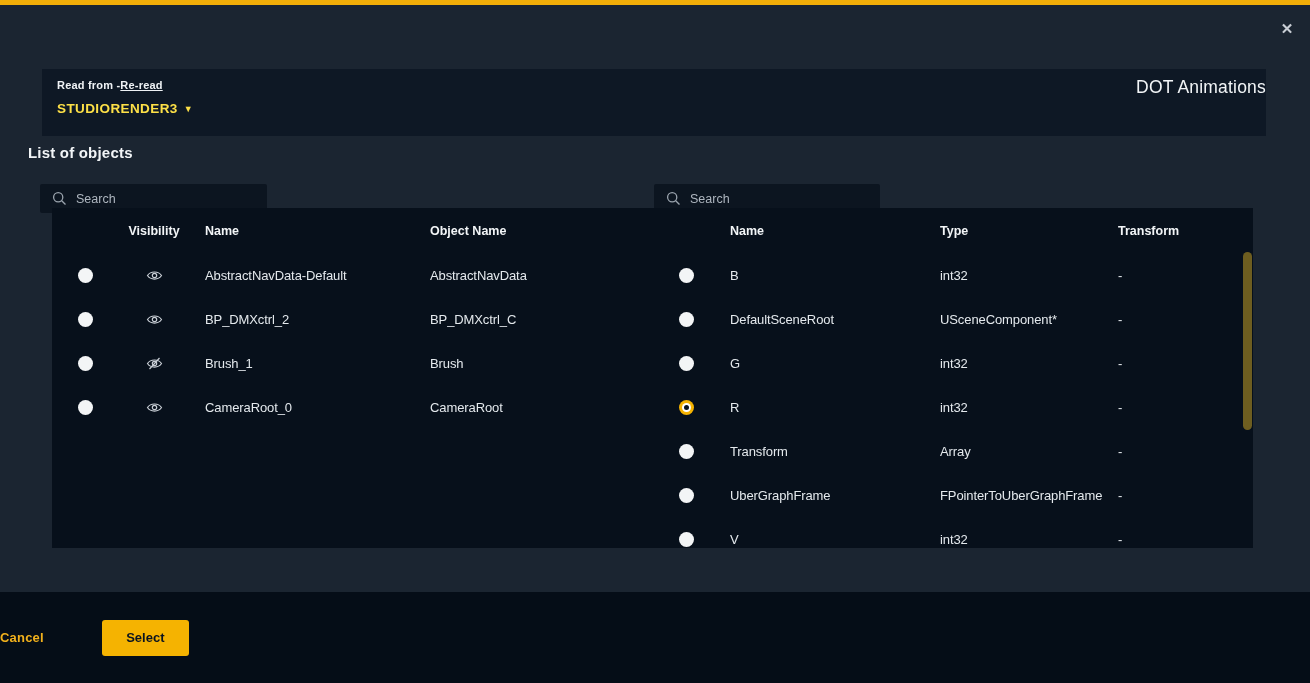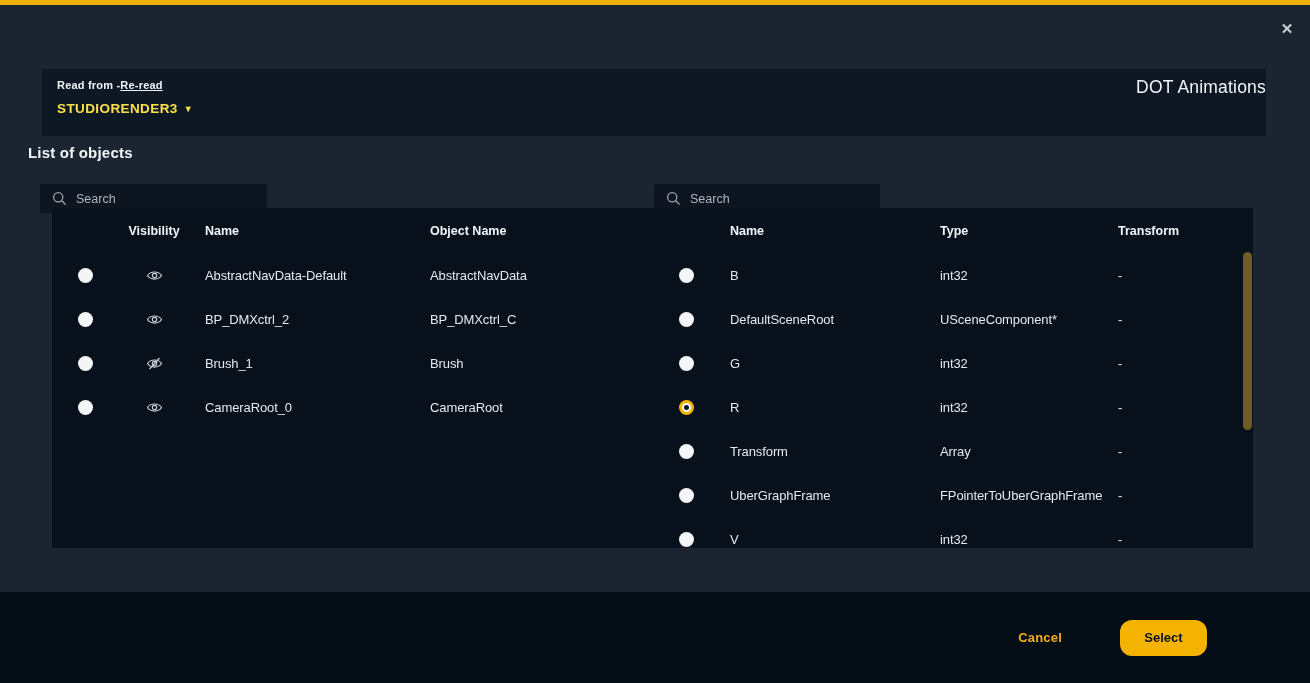--- a/index.html
+++ b/index.html
@@ -61,24 +61,24 @@
   .radio.selected::after { content:""; position:absolute; inset:5px; border-radius:50%; background:#0A1420; }
 
   .eye-wrap { display:inline-flex; cursor:pointer; }
 
   .scroll-thumb { position:absolute; width:9px; border-radius:4.5px; background:#6E5E20; cursor:pointer; }
   #objects-thumb { right:3px; top:44px; height:95px; }
   #props-thumb { right:1px; top:44px; height:178px; }
 
   
   .footer { position:absolute; left:0; top:592px; width:100%; height:91px; background:#050D17;
-    display:flex; align-items:center; justify-content:flex-end; gap:0; }
+    display:flex; align-items:center; justify-content:flex-start; gap:0; }
   .cancel-btn { background:transparent; border:none; color:#F2B11C; font-size:13px; font-weight:bold;
     font-family:"Liberation Sans", sans-serif; letter-spacing:.2px; cursor:pointer; margin-right:58px; }
-  .select-btn { width:87px; height:36px; background:#F5B301; border:none; border-radius:12px; color:#0A1420;
+  .select-btn { width:87px; height:36px; background:#F5B301; border:none; border-radius:3px; color:#0A1420;
     font-size:13px; font-weight:bold; font-family:"Liberation Sans", sans-serif; cursor:pointer; margin-right:103px; }
 </style>
 </head>
 <body>
 
 <div class="window">
   <div class="accent-bar"></div>
 
   <button class="close-btn">
     <span>✕</span>

